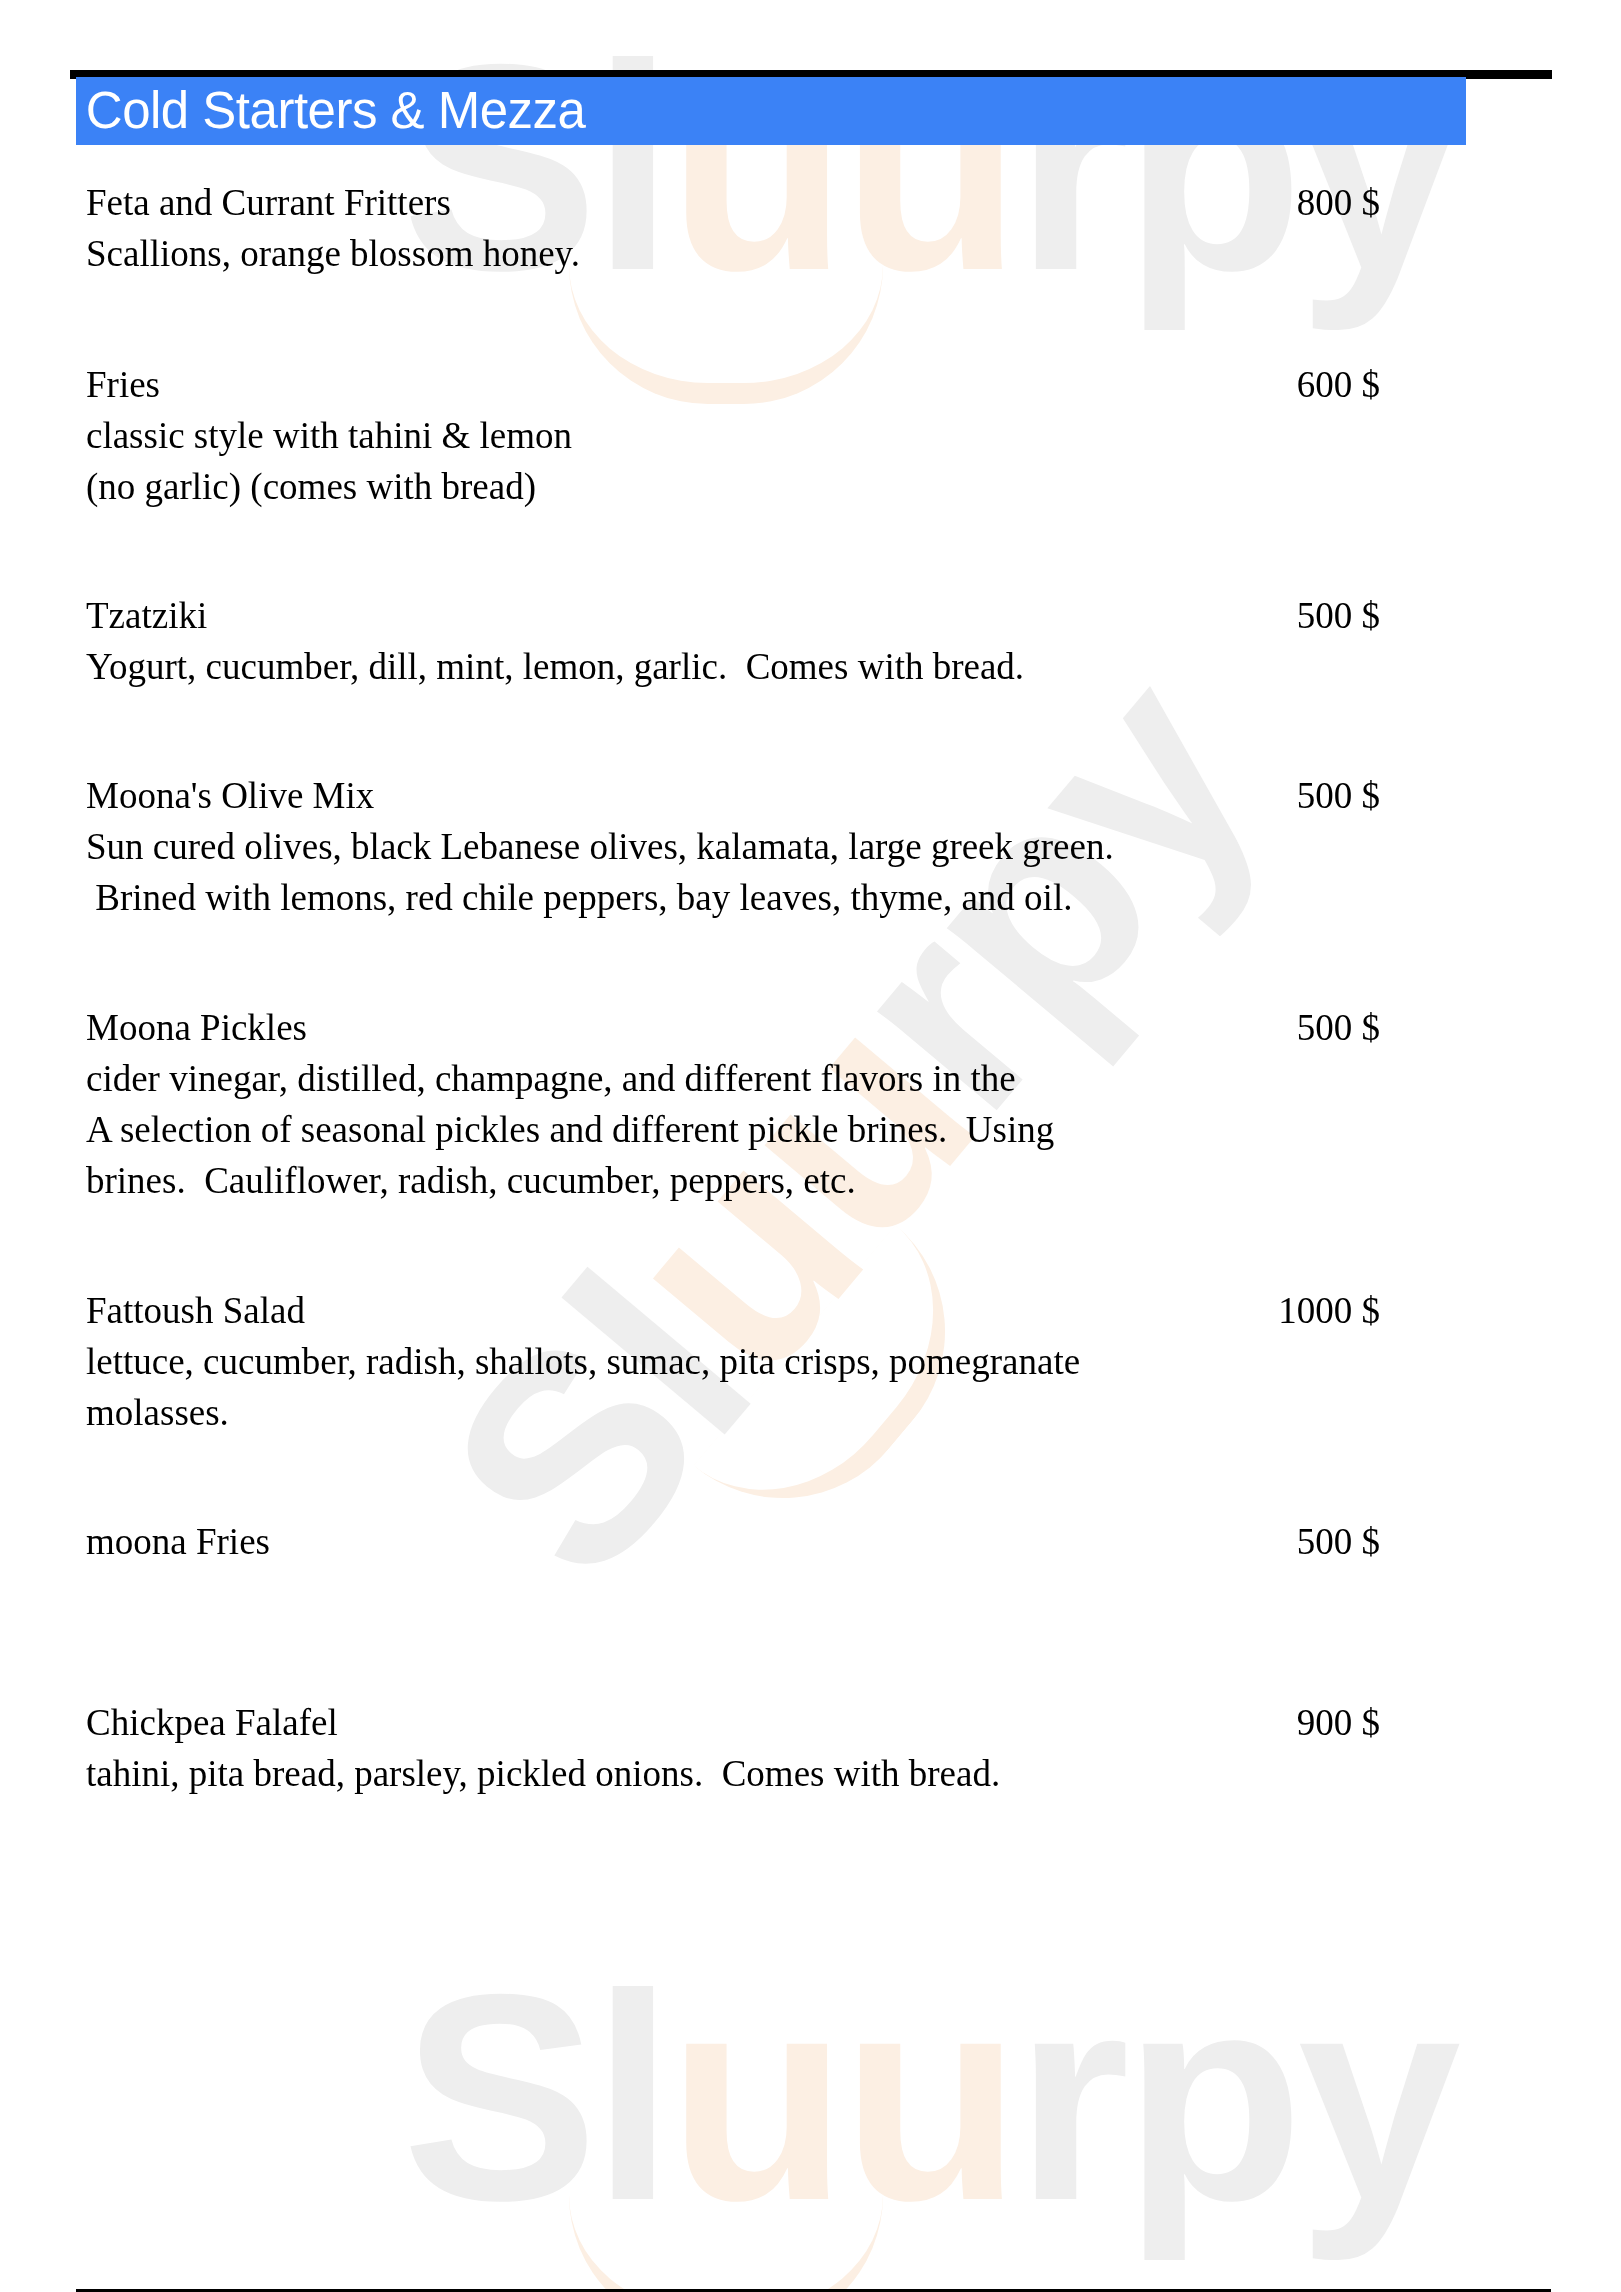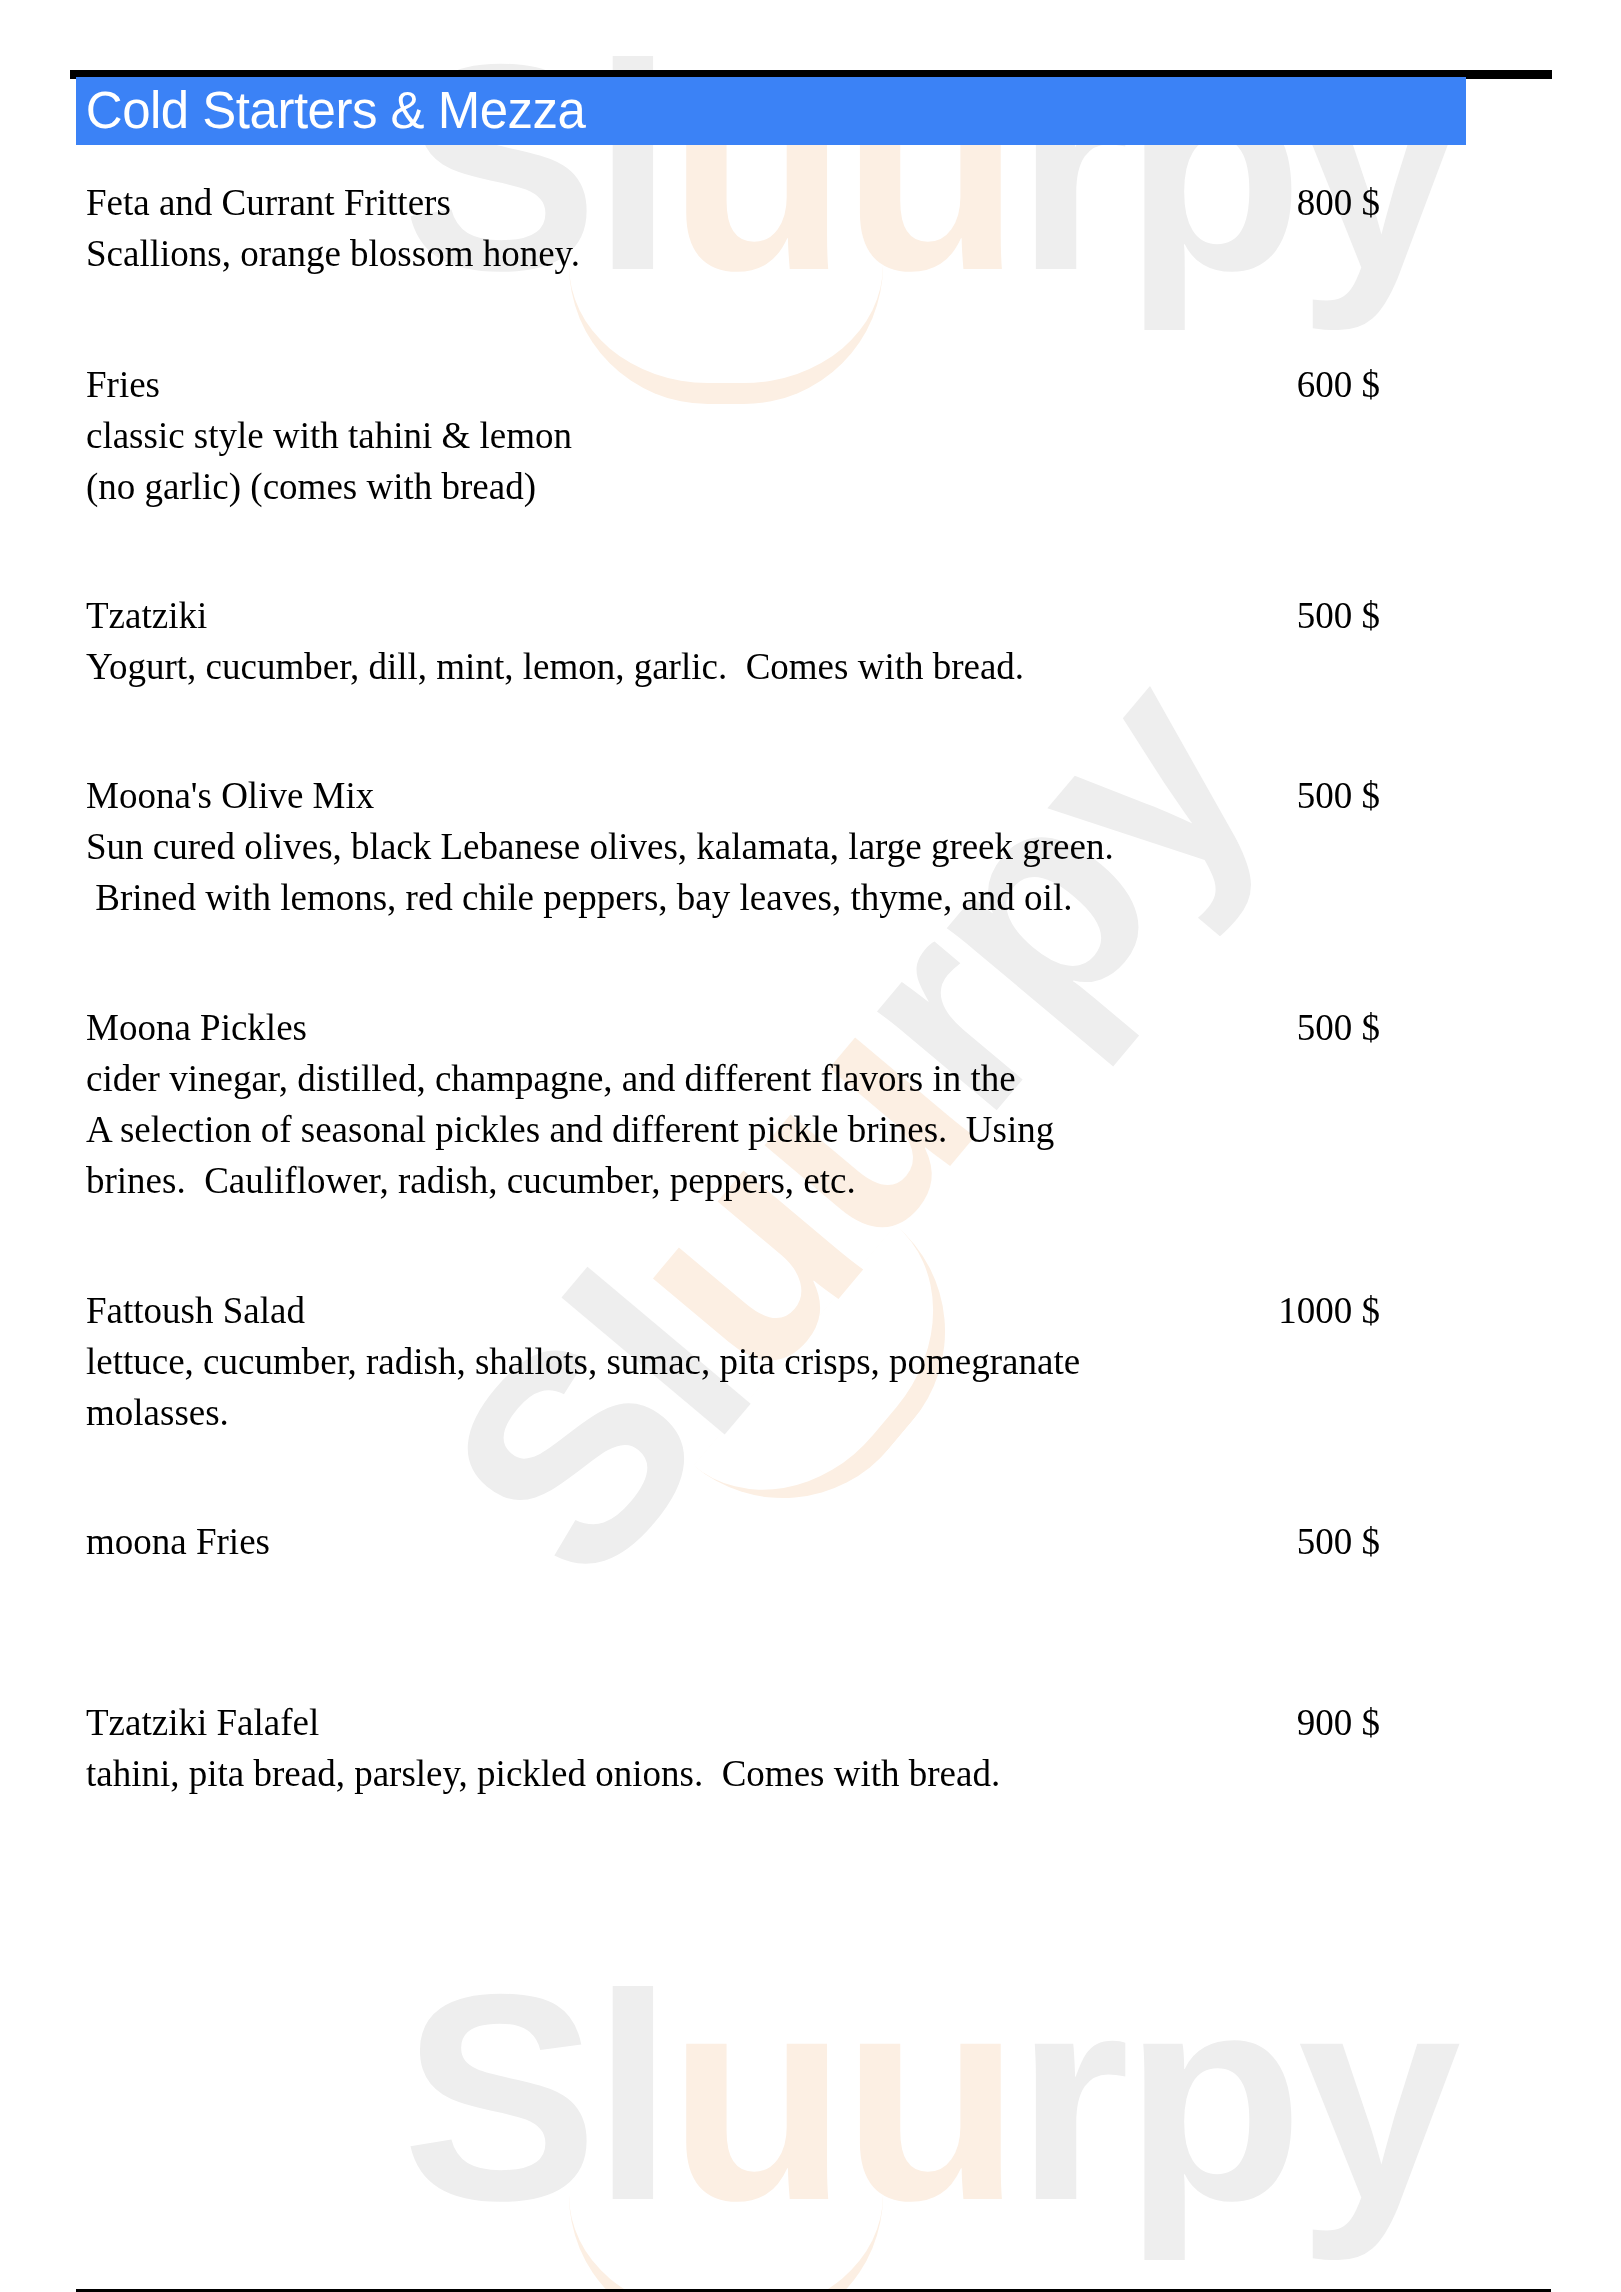--- a/index.html
+++ b/index.html
@@ -169,21 +169,21 @@
     <div class="item-line">lettuce, cucumber, radish, shallots, sumac, pita crisps, pomegranate</div>
     <div class="item-line">molasses.</div>
   </div>
 
   <div class="menu-item" style="top:1516px">
     <div class="item-line item-name">moona Fries</div>
     <div class="item-price">500 $</div>
   </div>
 
   <div class="menu-item" style="top:1697px">
-    <div class="item-line item-name">Tzatziki Falafel</div>
+    <div class="item-line item-name">Chickpea Falafel</div>
     <div class="item-price">900 $</div>
     <div class="item-line">tahini, pita bread, parsley, pickled onions.  Comes with bread.</div>
   </div>
 
 </div>
 
 <div class="bottom-rule"></div>
 
 
 </body></html>

